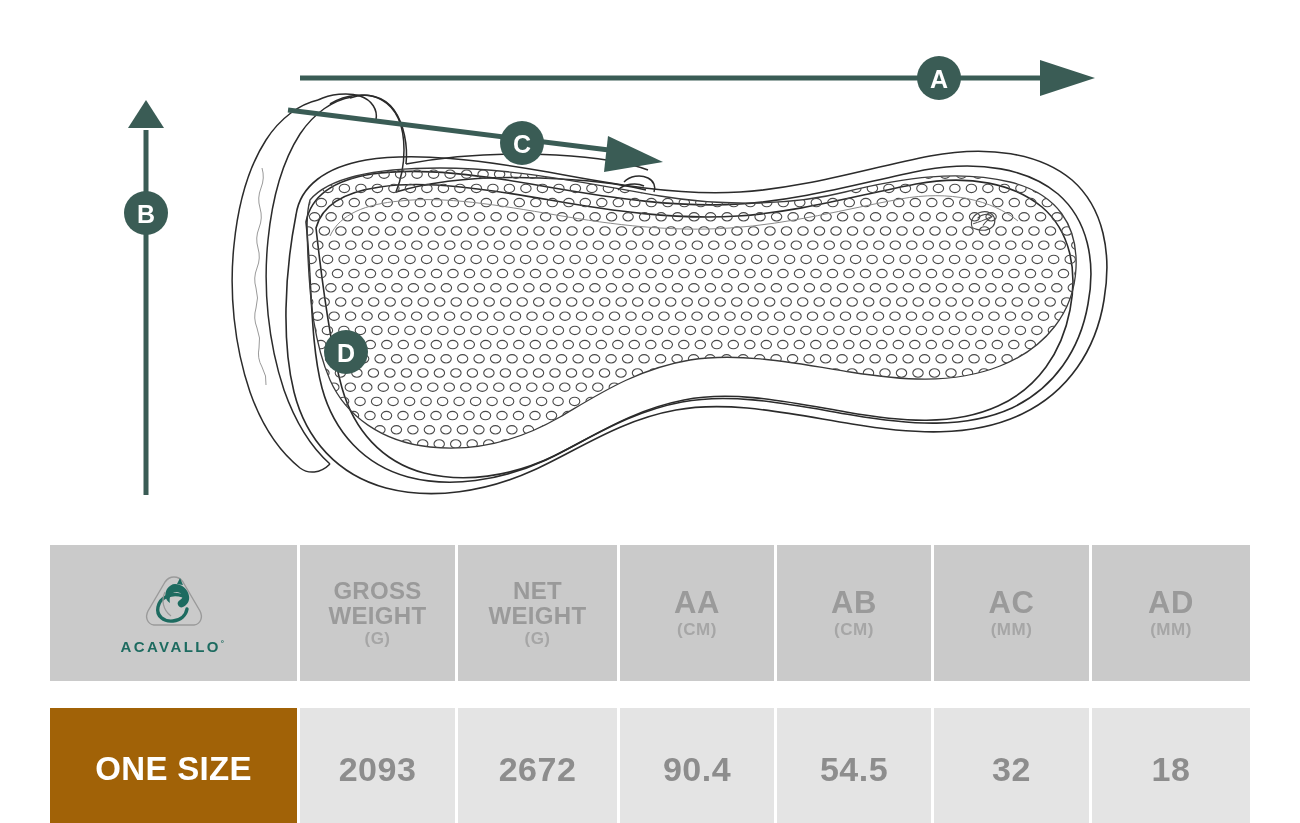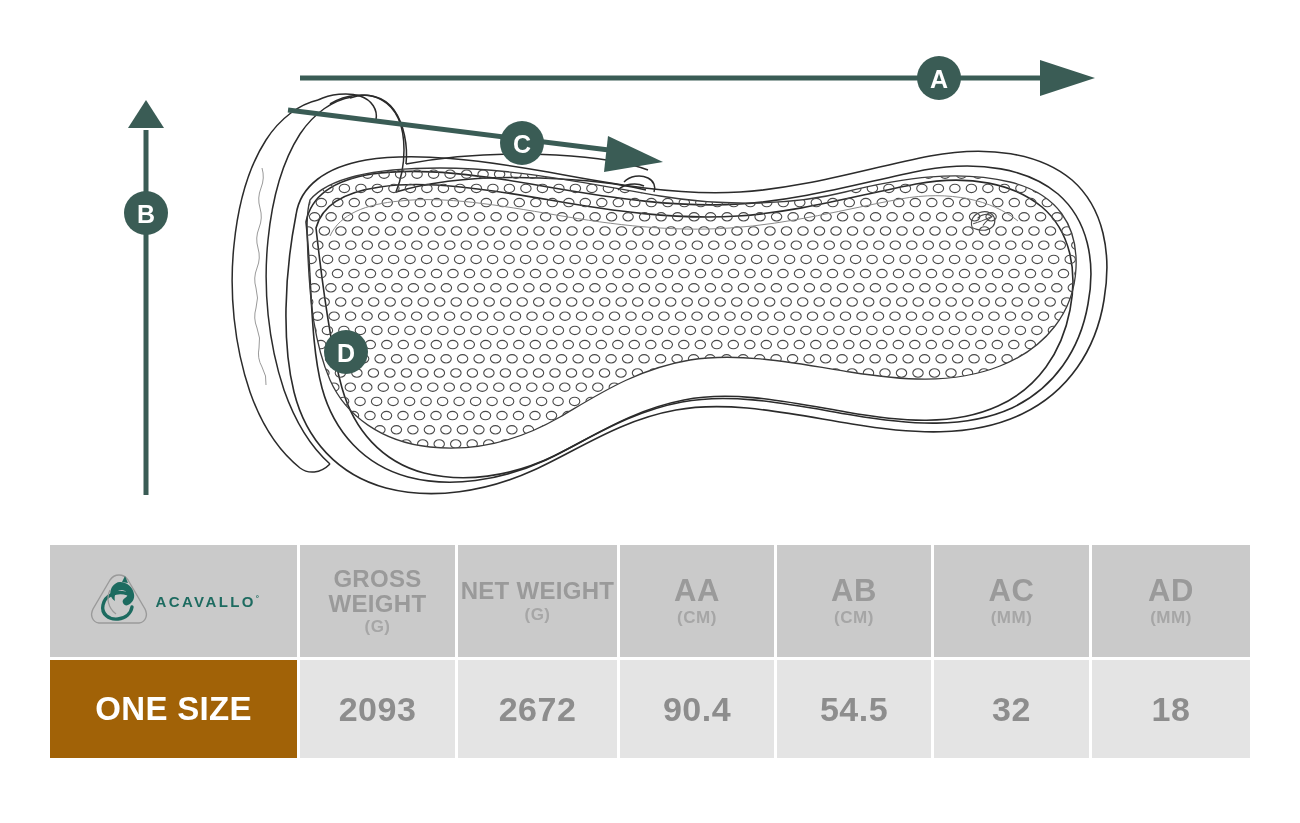--- a/index.html
+++ b/index.html
@@ -50,21 +50,21 @@
   #size-table {
     position: absolute;
     left: 50px;
     top: 545px;
     width: 1200px;
     border-collapse: separate;
     border-spacing: 0;
     table-layout: fixed;
   }
   #size-table td, #size-table th {
-    padding: 0;
+    padding: 12px;
     margin: 0;
     vertical-align: middle;
     text-align: center;
   }
 
   .hdr-cell {
     background: #cacaca;
     height: 112px;
     border-right: 3px solid #ffffff;
     color: #9a9a9a;
@@ -119,20 +119,21 @@
   }
 
   .row-sep {
     height: 3px;
     background: #ffffff;
   }
 
   
   .logo-wrap {
     display: flex;
+    flex-direction: column;
     align-items: center;
     justify-content: center;
     gap: 4px;
   }
   .logo-word {
     font-size: 15px;
     font-weight: bold;
     color: #1d6b60;
     letter-spacing: 2.4px;
   }

